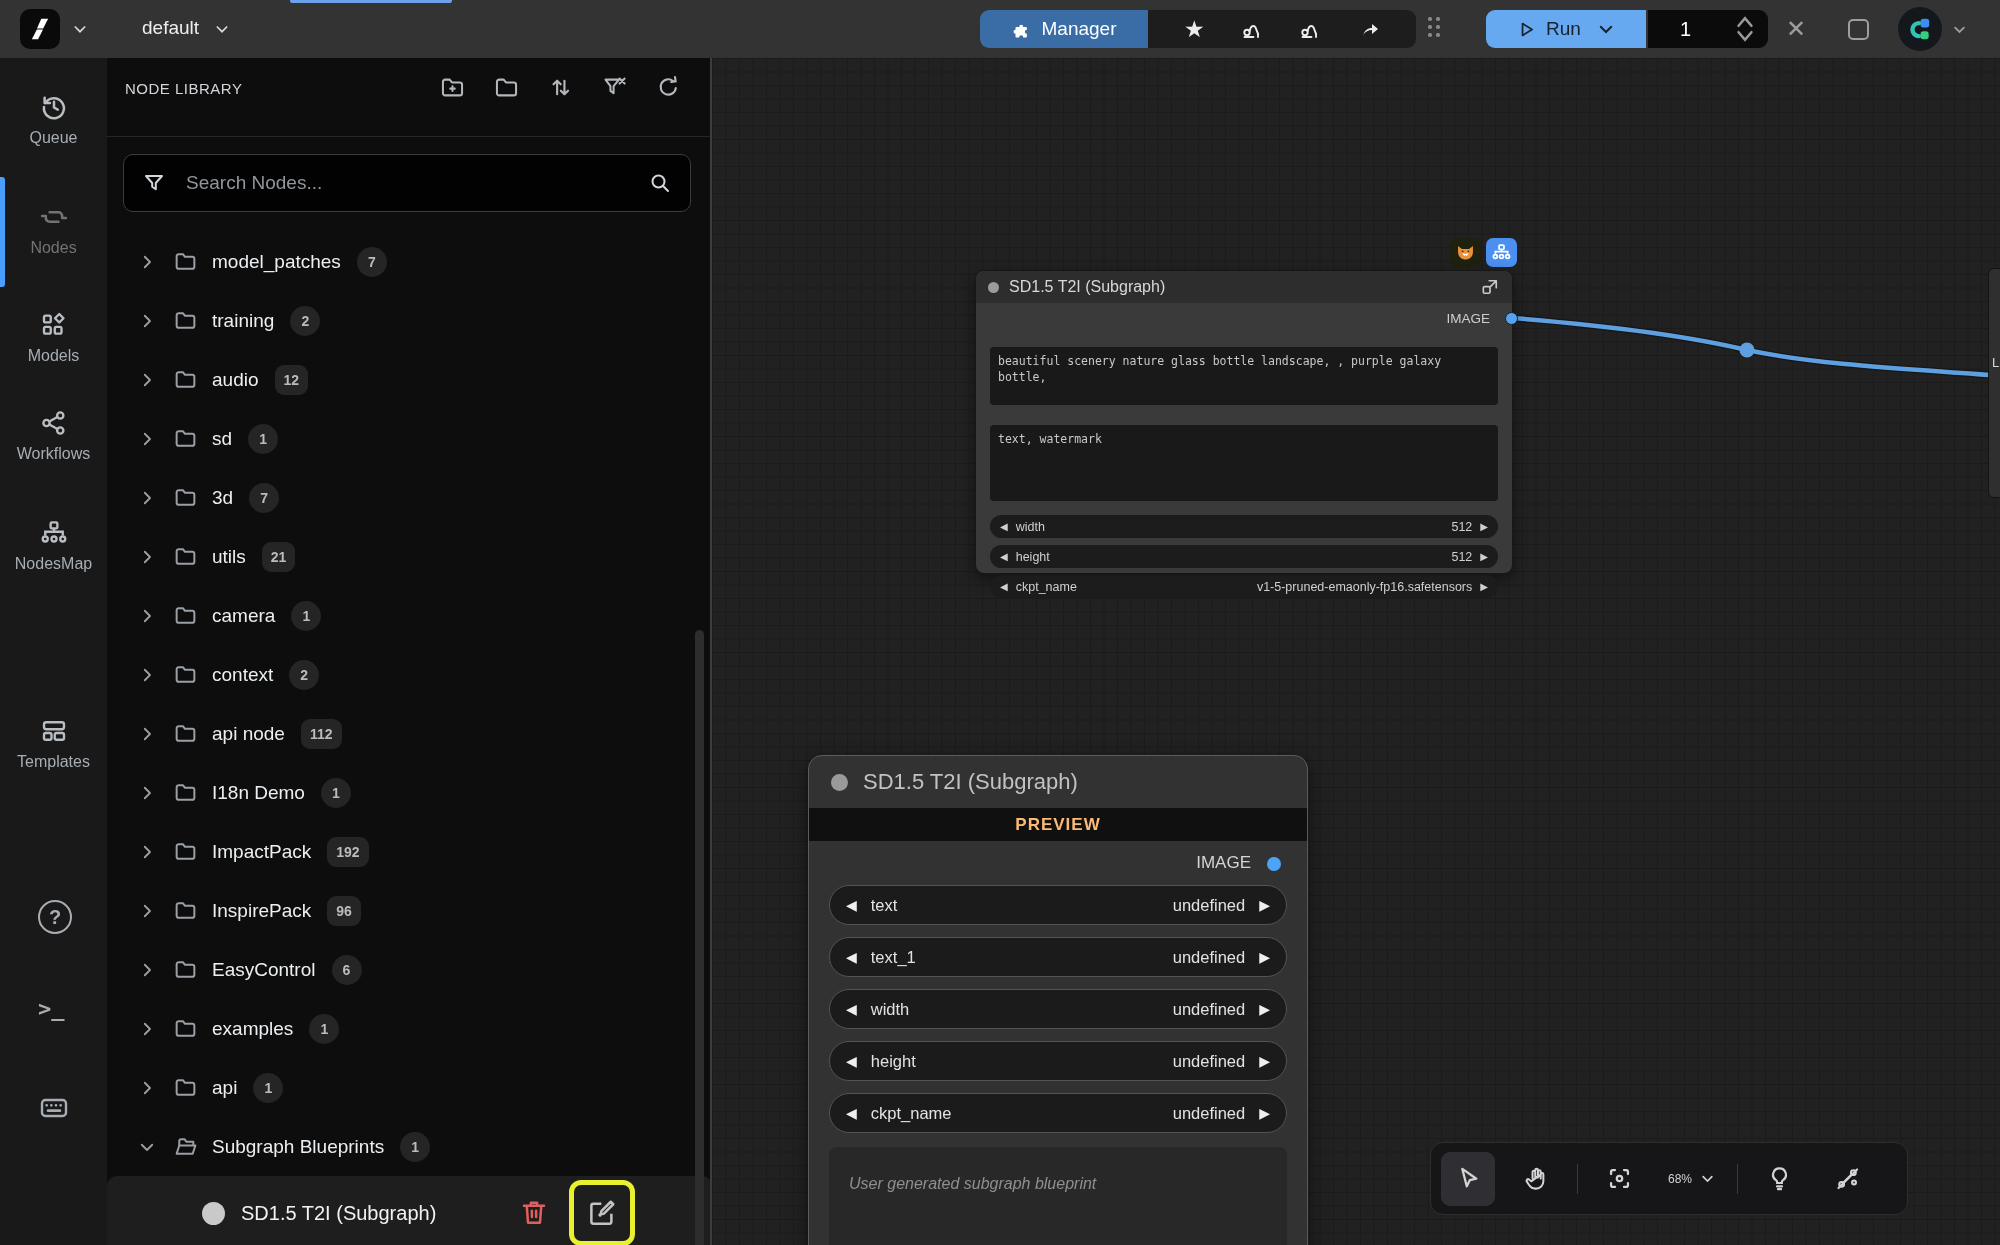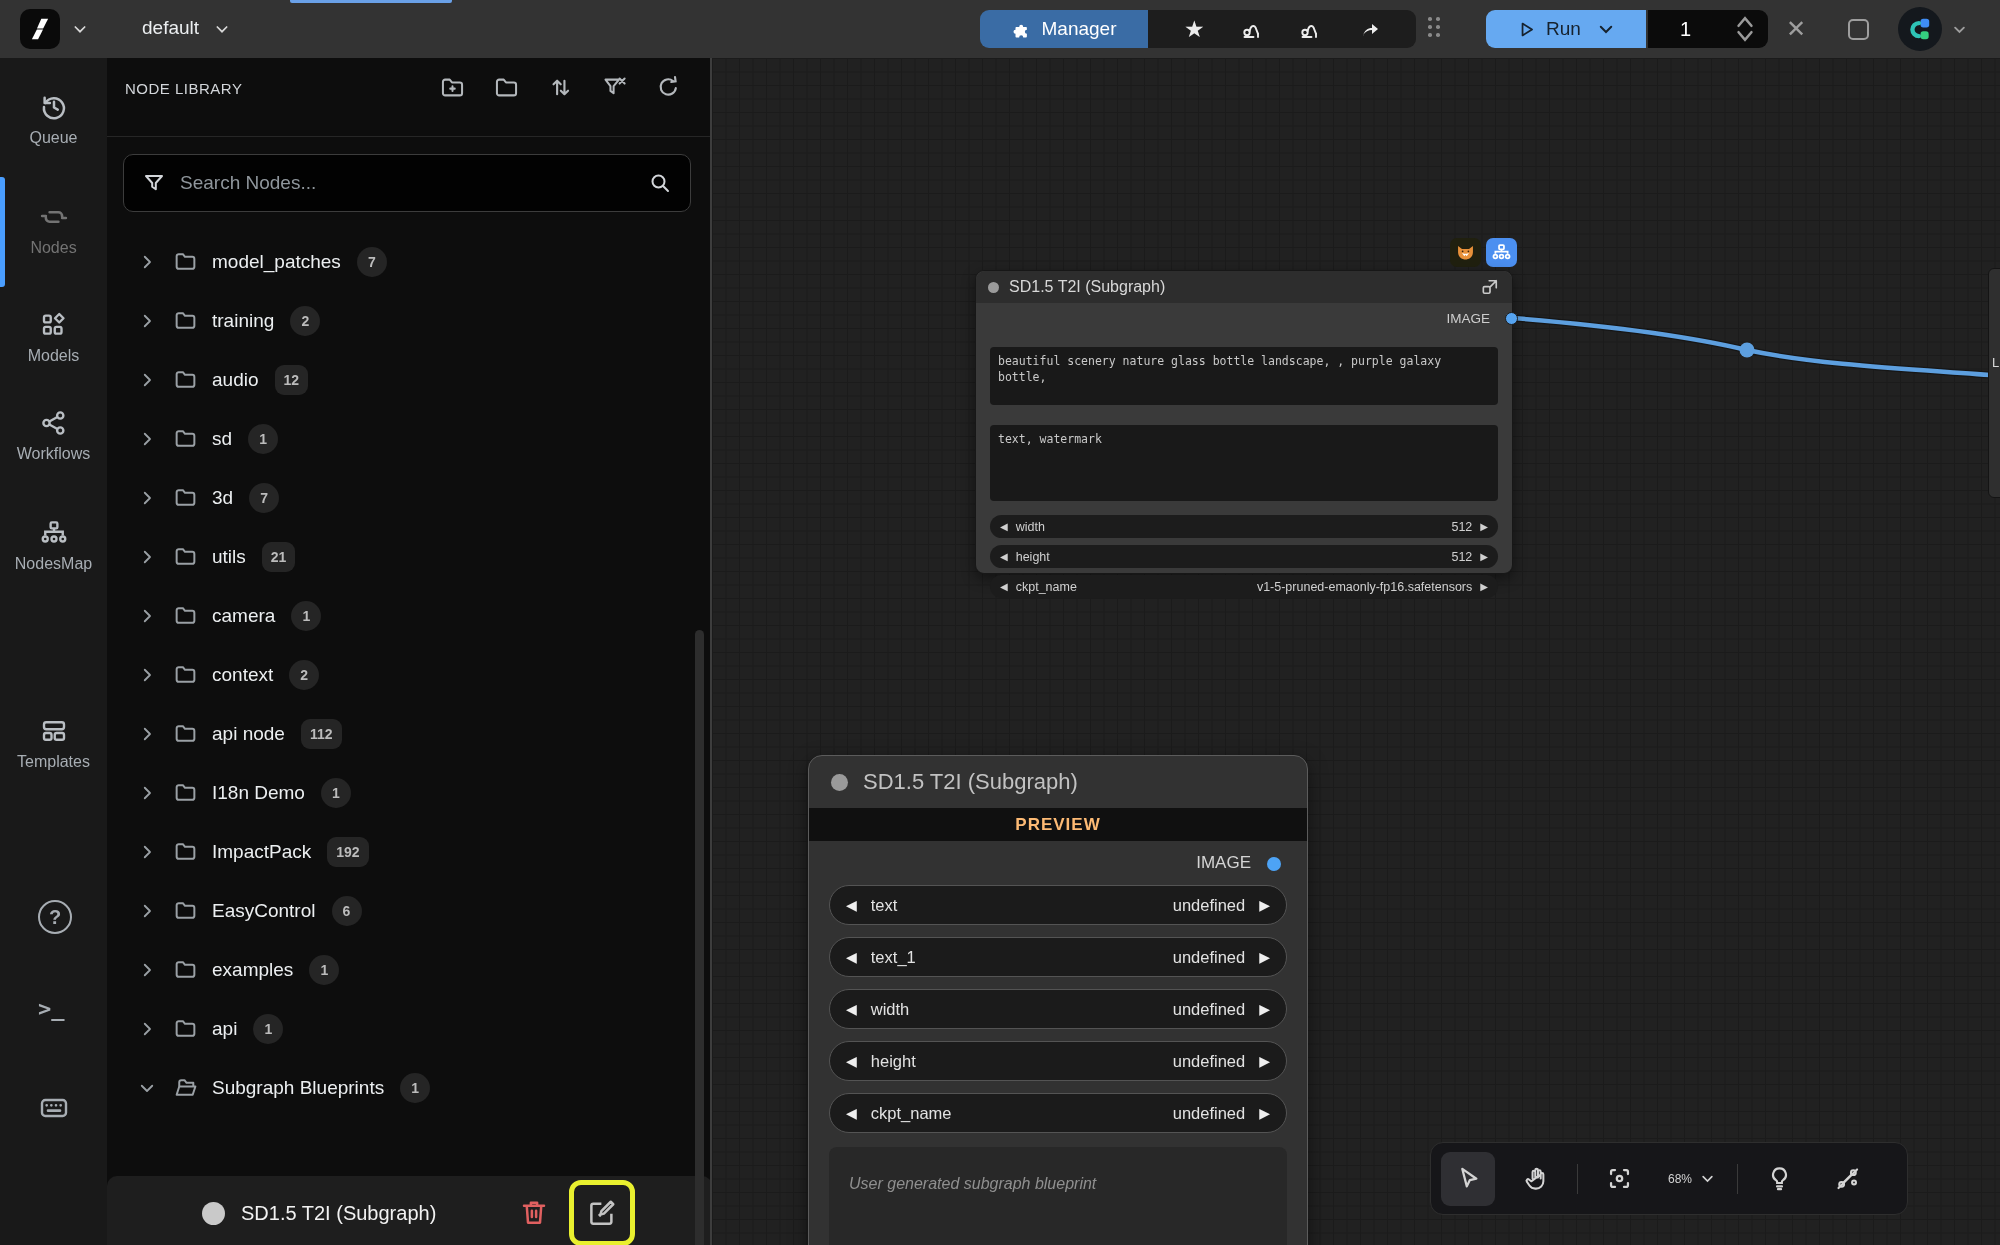--- a/index.html
+++ b/index.html
@@ -52,21 +52,21 @@
   .sb-tool { position:absolute; left:38px; width:32px; height:32px; color:#a7adb3; }
   #terminal-glyph { font-family:"DejaVu Sans Mono", monospace; font-size:22px; font-weight:bold; }
 
   
   #panel { position:absolute; left:107px; top:58px; width:605px; height:1187px; background:#0d0d0d; border-right:2px solid #3d3d3d; overflow:hidden; z-index:30; }
   #panel-title { position:absolute; left:18px; top:22px; color:#d3d6da; font-size:15px; letter-spacing:.5px; font-weight:500; }
   #panel-actions { position:absolute; right:28px; top:16px; display:flex; gap:27px; }
   .pa-ic { width:27px; height:27px; color:#b4b8bc; }
   #panel-divider { position:absolute; left:0; top:78px; width:605px; height:1px; background:#262626; }
   #search-box { position:absolute; left:16px; top:96px; width:568px; height:58px; background:#020202; border:1px solid #3c3c3c; border-radius:10px;
-                display:flex; align-items:center; padding:0 18px; gap:14px; }
+                display:flex; align-items:center; padding:0 18px; gap:20px; }
   #search-box .ic { width:24px; height:24px; color:#d3d6da; flex:none; }
   #search-input { flex:1; background:transparent; border:none; outline:none; color:#e6e6e6; font-size:19px; font-family:"Liberation Sans",sans-serif; }
   #search-input::placeholder { color:#8f969c; }
 
   #tree { position:absolute; left:0; top:174px; width:605px; }
   .tree-row { height:59px; display:flex; align-items:center; padding-left:31px; cursor:pointer; }
   .tree-row .chev-ic { width:18px; height:18px; color:#9aa0a5; flex:none; }
   .tree-row .fold-ic { width:25px; height:25px; color:#9aa0a5; margin-left:17px; flex:none; }
   .tlabel { color:#eceff1; font-size:19px; margin-left:14px; }
   .tbadge { margin-left:16px; background:#252525; color:#bcbcbc; font-size:14px; font-weight:bold;
@@ -543,20 +543,34 @@
             <polyline points="9,5 16,12 9,19"></polyline>
           </svg>
         </span>
         <span class="fold-ic ic">
           <svg viewBox="0 0 24 24" fill="none" stroke="currentColor" stroke-width="1.9" stroke-linejoin="round">
             <path d="M3.5 7a2 2 0 0 1 2-2h4l2 2.5h7a2 2 0 0 1 2 2V17a2 2 0 0 1-2 2h-13a2 2 0 0 1-2-2z"></path>
           </svg>
         </span>
         <span class="tlabel">ImpactPack</span>
         <span class="tbadge pill">192</span>
+      </div>
+      <div class="tree-row">
+        <span class="chev-ic ic">
+          <svg viewBox="0 0 24 24" fill="none" stroke="currentColor" stroke-width="2.4" stroke-linecap="round" stroke-linejoin="round">
+            <polyline points="9,5 16,12 9,19"></polyline>
+          </svg>
+        </span>
+        <span class="fold-ic ic">
+          <svg viewBox="0 0 24 24" fill="none" stroke="currentColor" stroke-width="1.9" stroke-linejoin="round">
+            <path d="M3.5 7a2 2 0 0 1 2-2h4l2 2.5h7a2 2 0 0 1 2 2V17a2 2 0 0 1-2 2h-13a2 2 0 0 1-2-2z"></path>
+          </svg>
+        </span>
+        <span class="tlabel">InspirePack</span>
+        <span class="tbadge pill">96</span>
       </div>
       <div class="tree-row">
         <span class="chev-ic ic">
           <svg viewBox="0 0 24 24" fill="none" stroke="currentColor" stroke-width="2.4" stroke-linecap="round" stroke-linejoin="round">
             <polyline points="9,5 16,12 9,19"></polyline>
           </svg>
         </span>
         <span class="fold-ic ic">
           <svg viewBox="0 0 24 24" fill="none" stroke="currentColor" stroke-width="1.9" stroke-linejoin="round">
             <path d="M3.5 7a2 2 0 0 1 2-2h4l2 2.5h7a2 2 0 0 1 2 2V17a2 2 0 0 1-2 2h-13a2 2 0 0 1-2-2z"></path>

